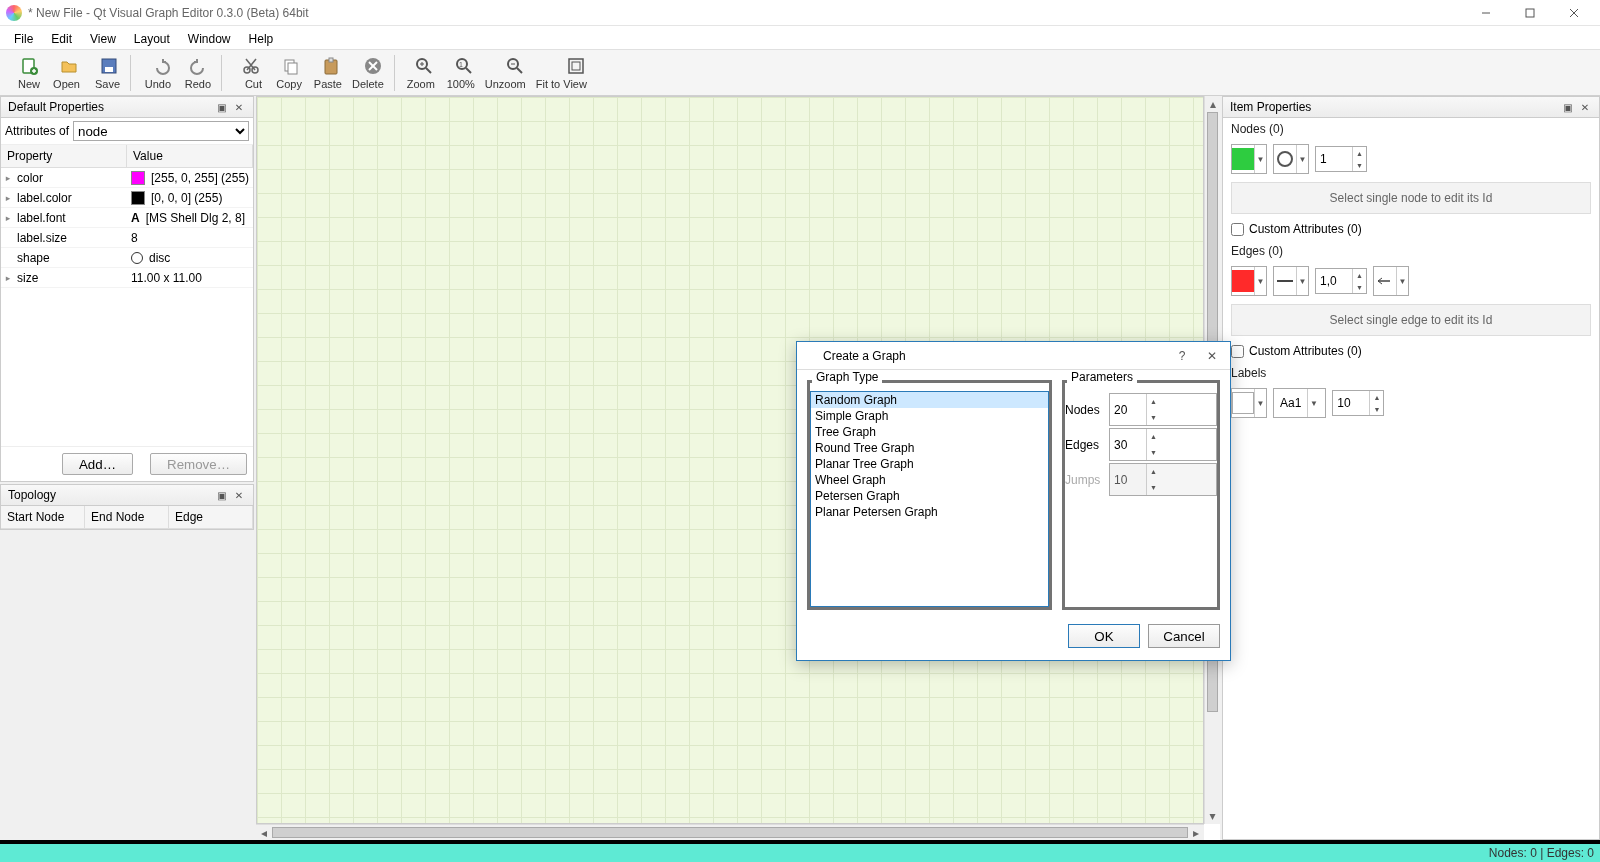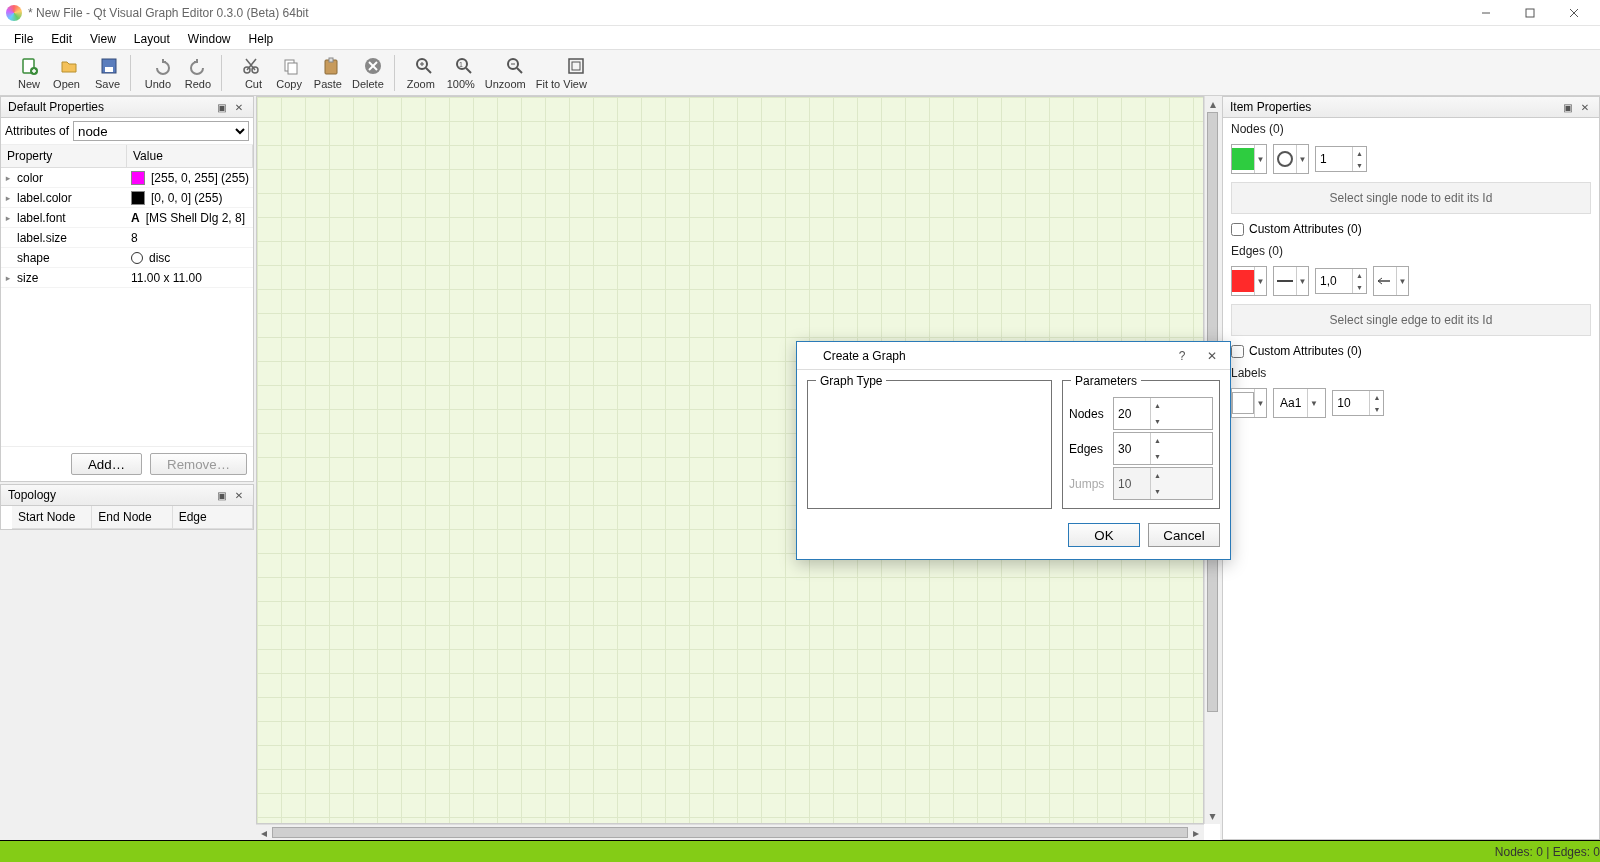--- a/index.html
+++ b/index.html
@@ -70,25 +70,25 @@
   
   .prop-head{display:flex;background:#f5f5f5;border-bottom:1px solid #ddd;}
   .prop-head div{padding:4px 6px;border-right:1px solid #ddd;}
   .ph-name{width:126px} .ph-val{flex:1}
   .prop-row{display:flex;align-items:center;height:20px;border-bottom:1px solid #f3f3f3;}
   .prop-row .expand{width:14px;text-align:center;color:#888;font-size:9px;}
   .prop-row .pname{width:112px;padding-left:2px;}
   .prop-row .pval{flex:1;display:flex;align-items:center;gap:6px;padding-left:4px;}
   .swatch{width:14px;height:14px;border:1px solid #888;display:inline-block;}
   .circ{width:12px;height:12px;border:1.5px solid #333;border-radius:50%;display:inline-block;}
-  .props-buttons{display:flex;justify-content:flex-end;gap:8px;padding:6px;border-top:1px solid #eee;margin-top:auto;}
+  .props-buttons{display:flex;justify-content:flex-end;gap:17px;padding:6px;border-top:1px solid #eee;margin-top:auto;}
   .qbtn{height:22px;padding:0 16px;background:linear-gradient(#fdfdfd,#ececec);border:1px solid #aaa;border-radius:2px;}
   .qbtn:disabled{color:#999;}
   
-  .topo-head{display:flex;background:#f5f5f5;border-bottom:1px solid #ddd;margin-left:11px;}
+  .topo-head{display:flex;background:#f5f5f5;border-bottom:1px solid #ddd;}
   .topo-head div{flex:1;padding:4px 6px;border-right:1px solid #ddd;}
   .topo-body{flex:1;position:relative;overflow:hidden;}
   
   .canvas-wrap{flex:1;position:relative;background:#fff;}
   .canvas{
     position:absolute;inset:0 16px 16px 0;
     background-color:#f0f8e0;
     background-image:
       linear-gradient(#dde8c8 1px, transparent 1px),
       linear-gradient(90deg,#dde8c8 1px, transparent 1px);
@@ -108,36 +108,36 @@
   .combo-btn .dd{width:12px;border-left:1px solid #ccc;display:flex;align-items:center;justify-content:center;color:#555;font-size:8px;align-self:stretch;}
   .swatch-lg{width:22px;height:22px;display:inline-block;}
   .stepper{display:flex;align-items:center;border:1px solid #aaa;height:26px;background:#fff;}
   .stepper input{border:none;width:36px;padding:0 4px;height:100%;outline:none;font-size:12px;}
   .stepper .arrows{display:flex;flex-direction:column;width:14px;border-left:1px solid #ccc;height:100%;}
   .stepper .arrows span{flex:1;display:flex;align-items:center;justify-content:center;font-size:7px;color:#555;}
   .info-box{margin:4px 8px;background:#f3f3f3;border:1px solid #ddd;text-align:center;padding:8px;color:#666;}
   .chk-row{display:flex;align-items:center;gap:5px;padding:4px 8px;}
   .chk-row input{width:13px;height:13px;}
   
-  .statusbar{height:22px;background:#84cc16;border-top:1px solid #000000;display:flex;align-items:center;justify-content:flex-end;padding:0 0;color:#333;}
+  .statusbar{height:22px;background:#5eead4;border-top:4px solid #000000;display:flex;align-items:center;justify-content:flex-end;padding:0 6px;color:#333;}
   
   .modal{
     position:absolute;left:540px;top:245px;width:435px;
     background:#fff;border:1px solid #2a7ab8;
     box-shadow:0 4px 16px rgba(0,0,0,.25);
     display:flex;flex-direction:column;
   }
   .modal-title{
     height:28px;background:#fff;display:flex;align-items:center;padding:0 6px;gap:6px;
     border-bottom:1px solid #ddd;
   }
   .modal-title .spacer{flex:1}
   .modal-close,.modal-help{width:24px;height:24px;display:flex;align-items:center;justify-content:center;color:#555;}
   .modal-body{display:flex;gap:10px;padding:10px 10px 6px 10px;}
-  .groupbox{border:1px solid #737373;padding:6px;position:relative;}
+  .groupbox{border:3px solid #737373;position:relative;}
   .groupbox .gtitle{position:relative;top:-13px;left:2px;background:#fff;padding:0 4px;display:inline-block;}
   .gtype{width:245px;}
   .gtype-list{height:216px;border:1px solid #2a7ab8;margin-top:-6px;overflow:auto;}
   .gtype-list .item{padding:1px 4px;}
   .gtype-list .item.selected{background:#cde8ff;}
   .params{flex:1}
   .param-row{display:flex;align-items:center;gap:4px;margin:2px 0;}
   .param-row label{width:40px;}
   .param-row .stepper{flex:1;height:33px;}
   .param-row.disabled{color:#aaa}
@@ -423,20 +423,30 @@
       <div class="modal-title">
         <span class="appicon" style="width:14px;height:14px"></span>
         <span>Create a Graph</span>
         <span class="spacer"></span>
         <span class="modal-help">?</span>
         <span class="modal-close">✕</span>
       </div>
       <div class="modal-body">
         <div class="groupbox gtype">
           <span class="gtitle">Graph Type</span>
+          <div class="gtype-list" id="gtype-list">
+              <div class="item selected">Random Graph</div>
+              <div class="item">Simple Graph</div>
+              <div class="item">Tree Graph</div>
+              <div class="item">Round Tree Graph</div>
+              <div class="item">Planar Tree Graph</div>
+              <div class="item">Wheel Graph</div>
+              <div class="item">Petersen Graph</div>
+              <div class="item">Planar Petersen Graph</div>
+            </div>
         </div>
         <div class="groupbox params">
           <span class="gtitle">Parameters</span>
           <div style="margin-top:-6px">
             <div class="param-row">
               <label>Nodes</label>
               <div class="stepper">
                 <input value="20" style="">
                 <div class="arrows">
                     <span>▲</span>

